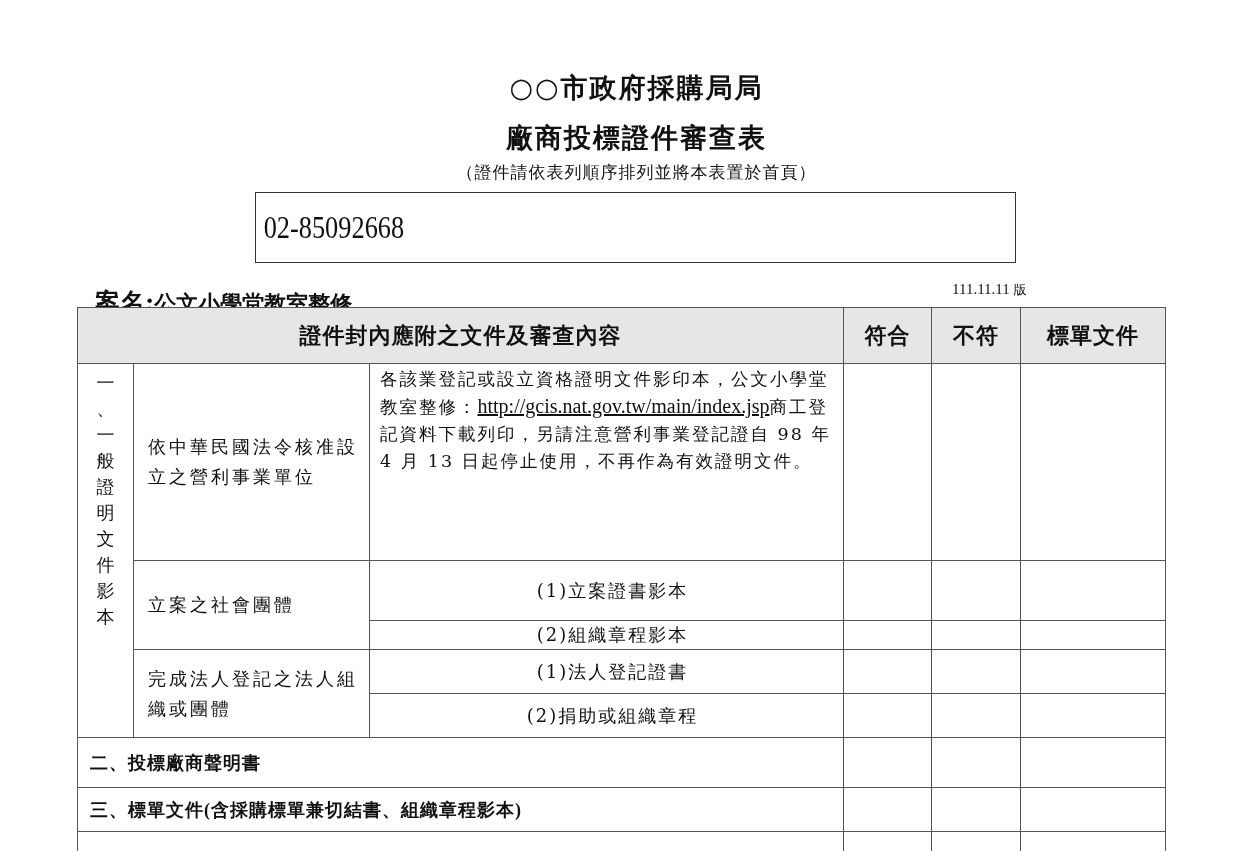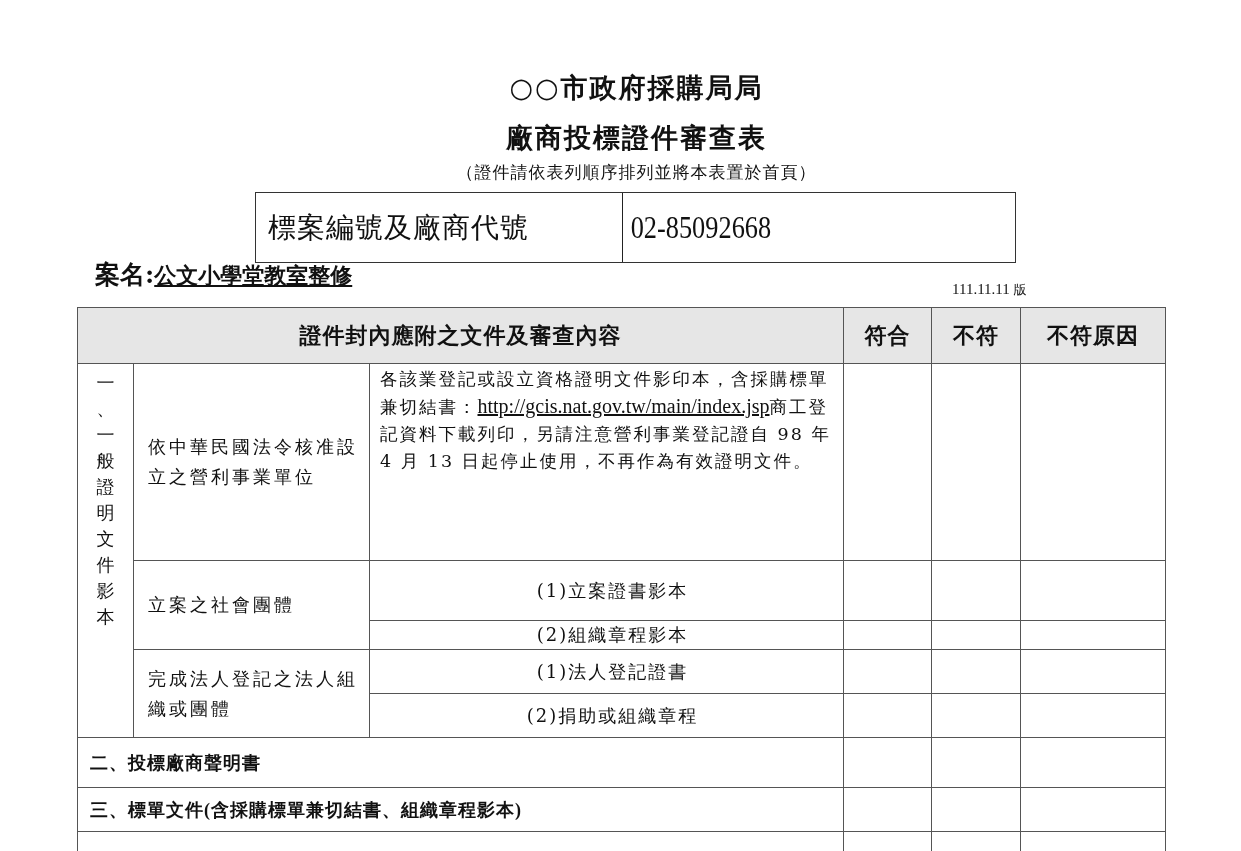--- a/index.html
+++ b/index.html
@@ -5,21 +5,21 @@
   html, body { margin: 0; padding: 0; background: #ffffff; }
   body { width: 1241px; height: 851px; position: relative; overflow: hidden;
          font-family: "DejaVu Serif", "Liberation Serif", serif; color: #111; }
   .abs { position: absolute; }
   .title1 { top: 70px; left: 0; width: 1273px; text-align: center; font-size: 27px; font-weight: bold; letter-spacing: 2px; }
   .title2 { top: 120px; left: 0; width: 1273px; text-align: center; font-size: 27px; font-weight: bold; letter-spacing: 2px; }
   .subtitle { top: 161px; left: 0; width: 1273px; text-align: center; font-size: 17px; letter-spacing: 1px; }
   .idbox { top: 192px; left: 255px; width: 761px; height: 71px; border: 1.5px solid #333; box-sizing: border-box; display: flex; }
   .idbox .lbl { width: 367px; border-right: 1.5px solid #222; font-size: 28px; display: flex; align-items: center; padding-left: 12px; box-sizing: border-box; letter-spacing: 1px; }
   .idbox .val { flex: 1; font-size: 31px; display: flex; align-items: center; padding-left: 9px; font-family: "Liberation Serif", serif; transform: scaleX(0.85); transform-origin: left center; }
-  .casename { top: 258px; left: 95px; font-size: 25px; font-weight: bold; }
+  .casename { top: 286px; left: 95px; font-size: 25px; font-weight: bold; }
   .casename .cv { text-decoration: underline; font-size: 22px; }
   .version { top: 281px; left: 952px; font-size: 15px; font-family: "Liberation Serif", serif; }
   .version .v2 { font-size: 13px; }
 
   table.main { position: absolute; top: 307px; left: 77px; width: 1088px; border-collapse: collapse; table-layout: fixed; }
   table.main td, table.main th { border: 1.5px solid #555; padding: 0; vertical-align: middle; font-size: 18px; }
   table.main th { background: #e6e6e6; font-weight: bold; height: 55px; font-size: 22px; letter-spacing: 1px; }
   .vert { text-align: center; vertical-align: top !important; line-height: 26px; padding-top: 6px !important; font-size: 18px; }
   .sub { padding-left: 14px !important; line-height: 30px; letter-spacing: 3px; }
   .content { padding-left: 10px !important; line-height: 27px; letter-spacing: 2px; font-size: 17.5px !important; }
@@ -28,21 +28,20 @@
   .sec { padding-left: 12px !important; font-weight: bold; letter-spacing: 1px; font-family: Liberation Serif, serif; }
 </style>
 </head>
 <body>
 
 <div class="abs title1">○○市政府採購局局</div>
 <div class="abs title2">廠商投標證件審查表</div>
 <div class="abs subtitle">（證件請依表列順序排列並將本表置於首頁）</div>
 
 <div class="abs idbox">
-  <div class="lbl">標案編號及廠商代號</div>
   <div class="val">02-85092668</div>
 </div>
 
 <div class="abs casename">
   <span>案名:</span><span class="cv">公文小學堂教室整修</span>
 </div>
 
 <div class="abs version">
   <span>111.11.11</span>
   <span class="v2">版</span>
@@ -55,39 +54,39 @@
     <col style="width:474px">
     <col style="width:88px">
     <col style="width:89px">
     <col style="width:145px">
   </colgroup>
   <tbody>
       <tr>
     <th colspan="3">證件封內應附之文件及審查內容</th>
     <th>符合</th>
     <th>不符</th>
-    <th>不符原因</th>
+    <th>標單文件</th>
   </tr>
 
   <tr style="height:197px">
     <td rowspan="5" class="vert">
       <div>一</div>
       <div>、</div>
       <div>一</div>
       <div>般</div>
       <div>證</div>
       <div>明</div>
       <div>文</div>
       <div>件</div>
       <div>影</div>
       <div>本</div>
     </td>
     <td class="sub" style="vertical-align:top; padding-top:68px;">依中華民國法令核准設立之營利事業單位</td>
     <td class="content" style="vertical-align:top; padding-top:2px;">
-      <span>各該業登記或設立資格證明文件影印本，含採購標單兼切結書：</span><span class="url">http://gcis.nat.gov.tw/main/index.jsp</span><span>商工登記資料下載列印，另請注意營利事業登記證自 98 年 4 月 13 日起停止使用，不再作為有效證明文件。</span>
+      <span>各該業登記或設立資格證明文件影印本，公文小學堂教室整修：</span><span class="url">http://gcis.nat.gov.tw/main/index.jsp</span><span>商工登記資料下載列印，另請注意營利事業登記證自 98 年 4 月 13 日起停止使用，不再作為有效證明文件。</span>
     </td>
     <td></td>
     <td></td>
     <td></td>
   </tr>
 
   <tr style="height:60px">
     <td rowspan="2" class="sub">立案之社會團體</td>
     <td class="item">(1)立案證書影本</td>
     <td></td>

